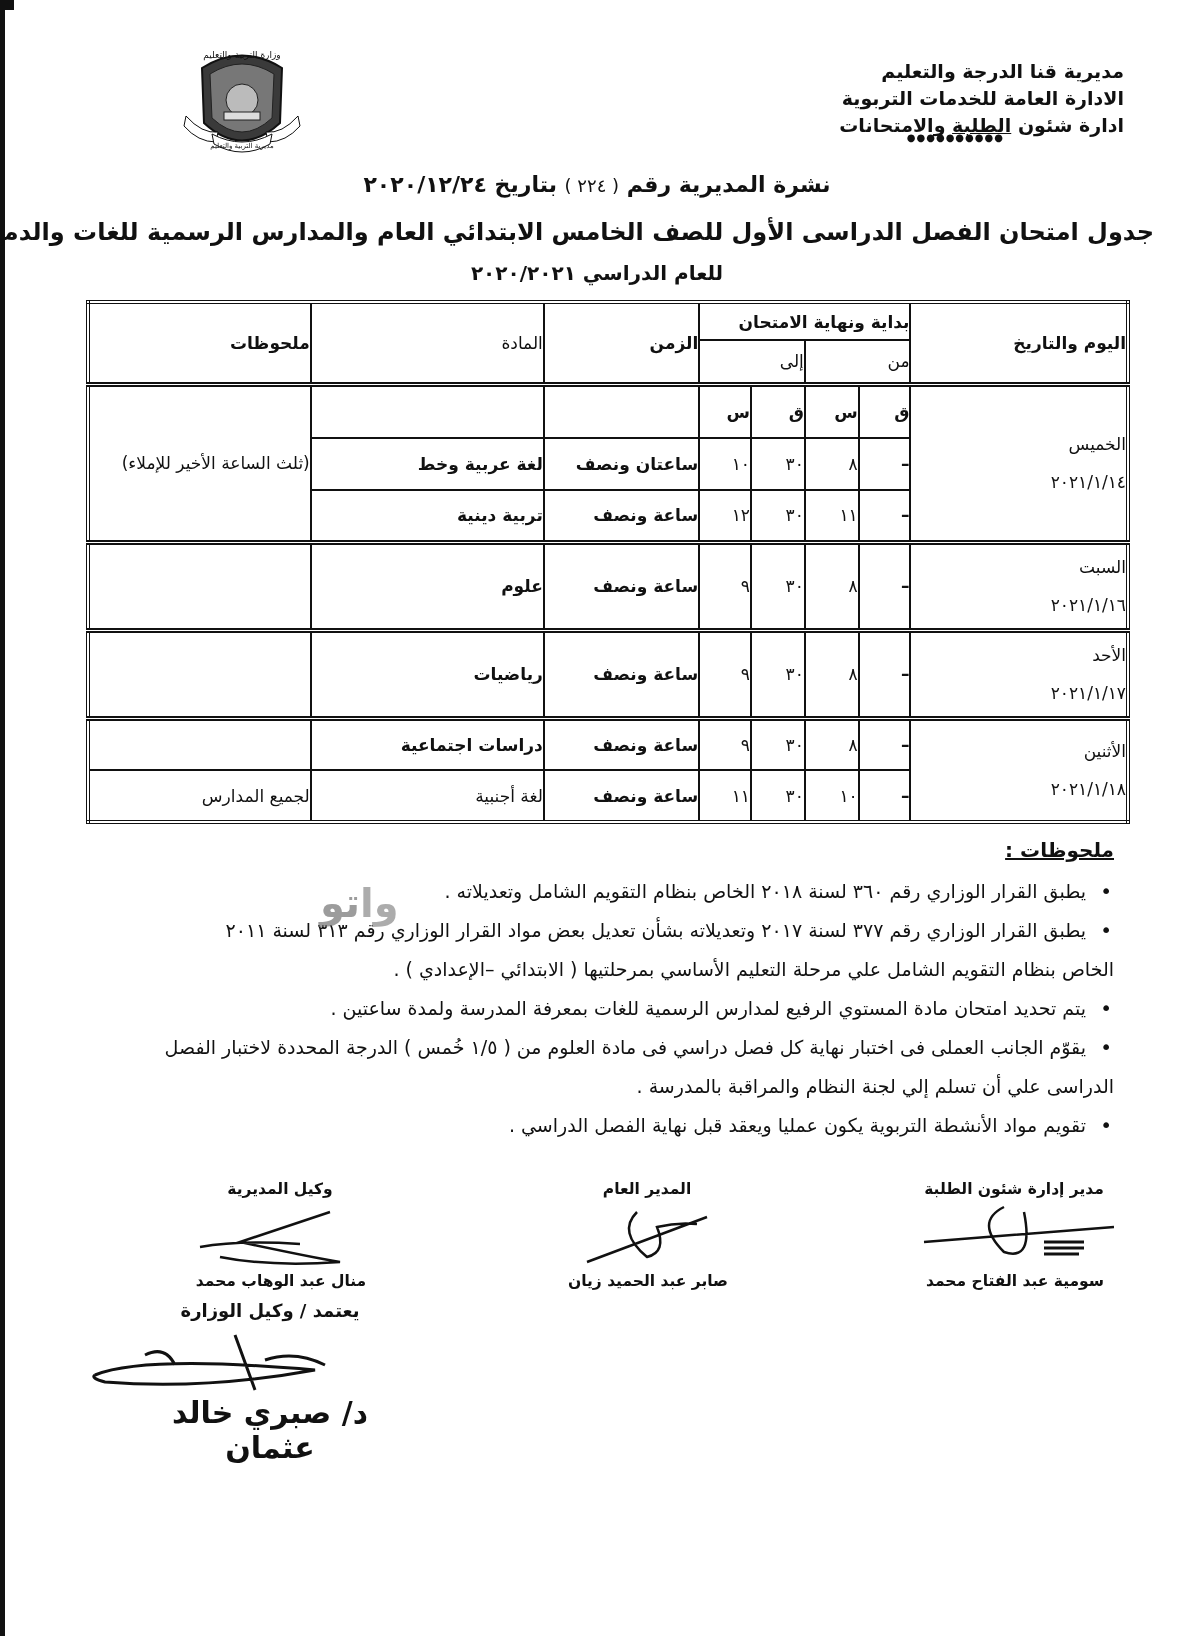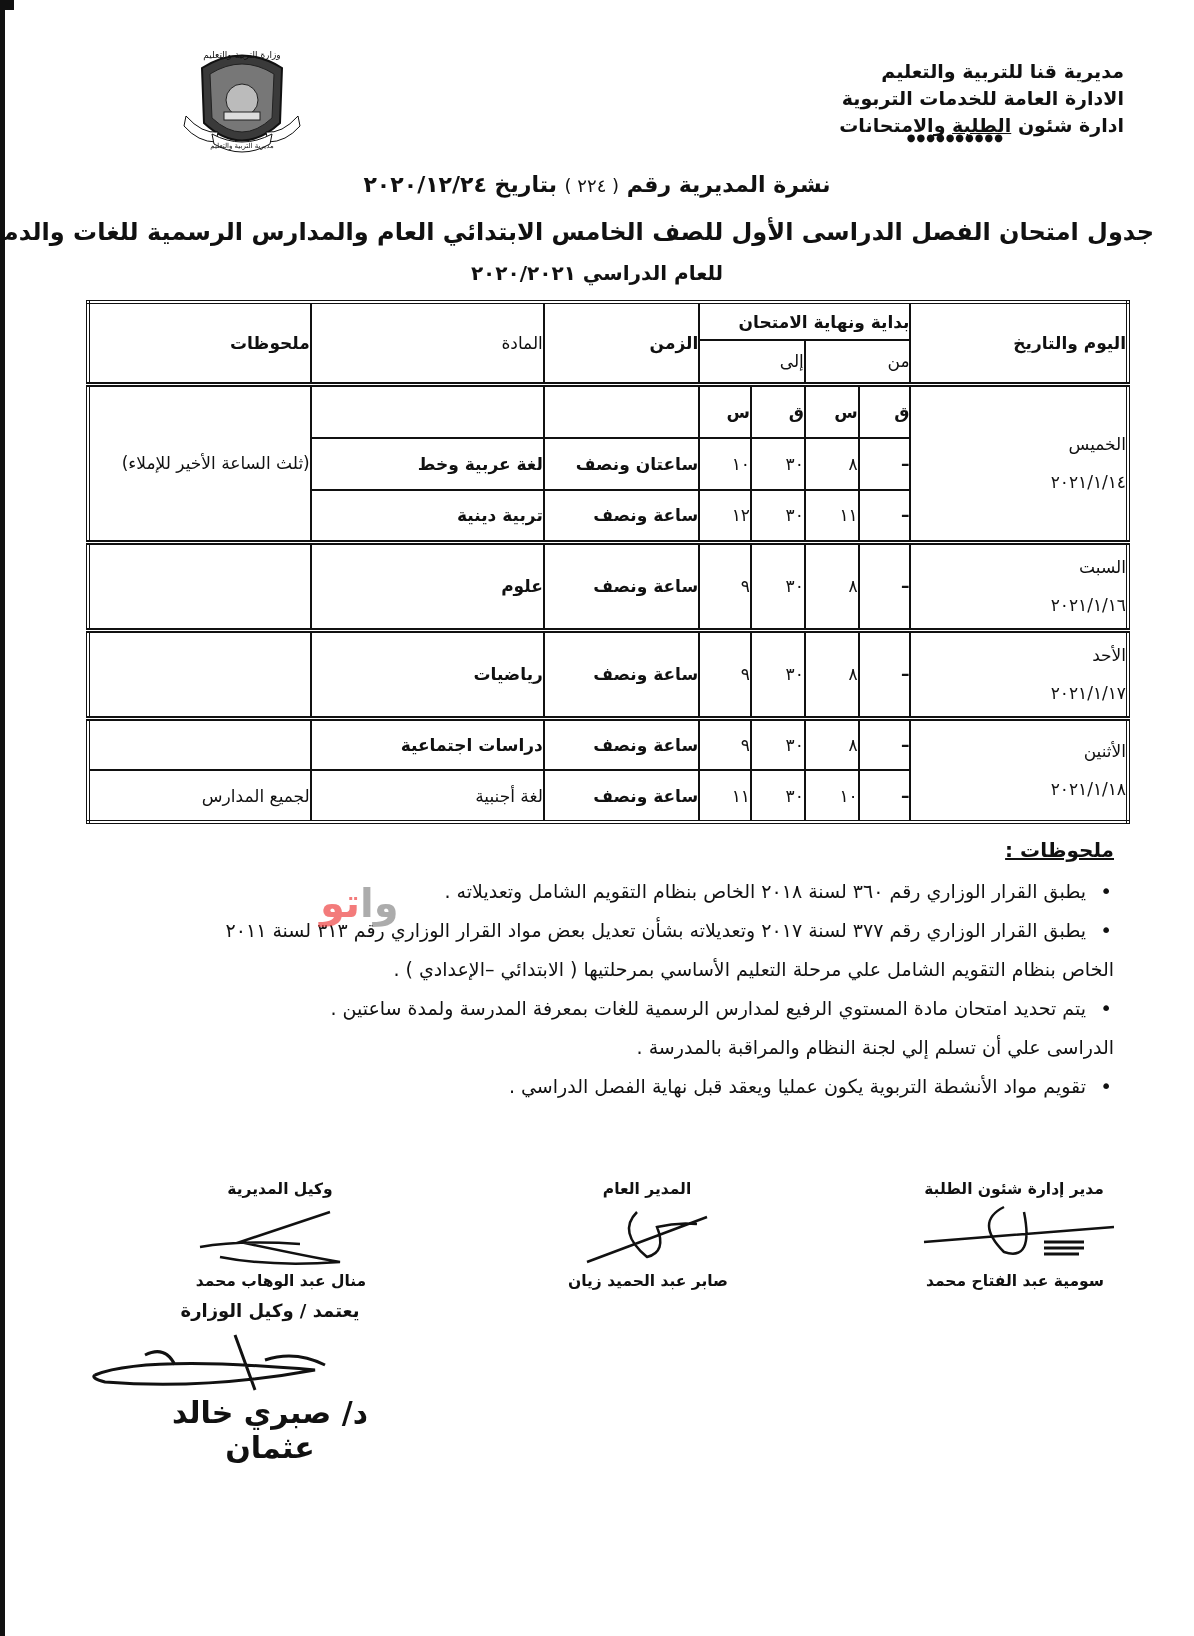--- a/index.html
+++ b/index.html
@@ -37,40 +37,40 @@
     .day-cell { line-height: 38px; }
     .thin { font-weight: normal !important; }
 
     .notes-title { position: absolute; right: 80px; top: 838px; font-weight: bold; font-size: 20px; text-decoration: underline; }
     .notes { position: absolute; right: 80px; left: 90px; top: 872px; font-weight: normal; font-size: 19px; line-height: 39px; }
     .notes .item { display: block; position: relative; padding-right: 28px; white-space: nowrap; }
     .notes .item::before { content: "\2022"; position: absolute; right: 2px; font-size: 20px; }
     .notes .cont { display: block; white-space: nowrap; padding-right: 0; }
 
     .watermark { position: absolute; left: 320px; top: 880px; font-size: 40px; font-weight: bold; color: #8a8a8a; opacity: 0.7; }
-    .watermark .red { color: #ef4444; }
+    .watermark .red { color: #737373; }
 
     .sigs { position: absolute; right: 70px; left: 170px; top: 1180px; display: flex; flex-direction: row; justify-content: space-between; font-size: 15.5px; font-weight: bold; }
     .sig { width: 220px; text-align: center; position: relative; height: 110px; }
     .sig .role { display: block; }
     .sig .name { display: block; position: absolute; bottom: 0; left: 2px; right: 0; text-align: center; }
     .sig svg { position: absolute; left: 10px; top: 22px; }
 
     .approve { position: absolute; left: 140px; top: 1300px; width: 260px; text-align: center; font-size: 18px; font-weight: bold; }
     .approve-name { position: absolute; left: 150px; top: 1395px; width: 240px; text-align: center; font-size: 30px; font-weight: bold; }
     .approve-sig { position: absolute; left: 85px; top: 1330px; }
   </style>
 </head>
 <body>
 
 <div class="top-edge"></div>
 <div class="left-edge"></div>
 
 <div class="org-header">
-  <span class="line">مديرية قنا للتربية والتعليم</span>
+  <span class="line">مديرية قنا الدرجة والتعليم</span>
   <span class="line">الادارة العامة للخدمات التربوية</span>
   <span class="line"><span>ادارة شئون </span><span class="ul">الطلبة</span><span> والامتحانات</span></span>
   <span class="dots">●●●●●●●●●●</span>
 </div>
 
 <div class="logo">
   <svg width="140" height="125" viewBox="0 0 140 125">
     <path d="M30 30 Q70 5 110 30 L108 85 Q70 120 32 85 Z" fill="#3a3a3a" stroke="#111" stroke-width="2"></path>
     <path d="M38 36 Q70 16 102 36 L100 80 Q70 108 40 80 Z" fill="#777" stroke="#222" stroke-width="1"></path>
     <circle cx="70" cy="62" r="16" fill="#bbb" stroke="#222"></circle>
@@ -199,20 +199,21 @@
   </tr>
 </tbody>
   </table>
 
 <div class="notes-title">ملحوظات :</div>
 <div class="notes">
   <span class="item">يطبق القرار الوزاري رقم ٣٦٠ لسنة ٢٠١٨ الخاص بنظام التقويم الشامل وتعديلاته .</span>
   <span class="item">يطبق القرار الوزاري رقم ٣٧٧ لسنة ٢٠١٧ وتعديلاته بشأن تعديل بعض مواد القرار الوزاري رقم ٣١٣ لسنة ٢٠١١</span>
   <span class="cont">الخاص بنظام التقويم الشامل علي مرحلة التعليم الأساسي بمرحلتيها ( الابتدائي –الإعدادي ) .</span>
   <span class="item">يتم تحديد امتحان مادة المستوي الرفيع لمدارس الرسمية للغات بمعرفة المدرسة ولمدة ساعتين .</span>
+  <span class="item">يقوّم الجانب العملى فى اختبار نهاية كل فصل دراسي فى مادة العلوم من ( ١/٥ خُمس ) الدرجة المحددة لاختبار الفصل</span>
   <span class="cont">الدراسى علي أن تسلم إلي لجنة النظام والمراقبة بالمدرسة .</span>
   <span class="item">تقويم مواد الأنشطة التربوية يكون عمليا ويعقد قبل نهاية الفصل الدراسي .</span>
 </div>
 
 <div class="watermark"><span>وا</span><span class="red">تو</span></div>
 
 <div class="sigs">
   <div class="sig">
     <span class="role">مدير إدارة شئون الطلبة</span>
     <svg width="200" height="70">

